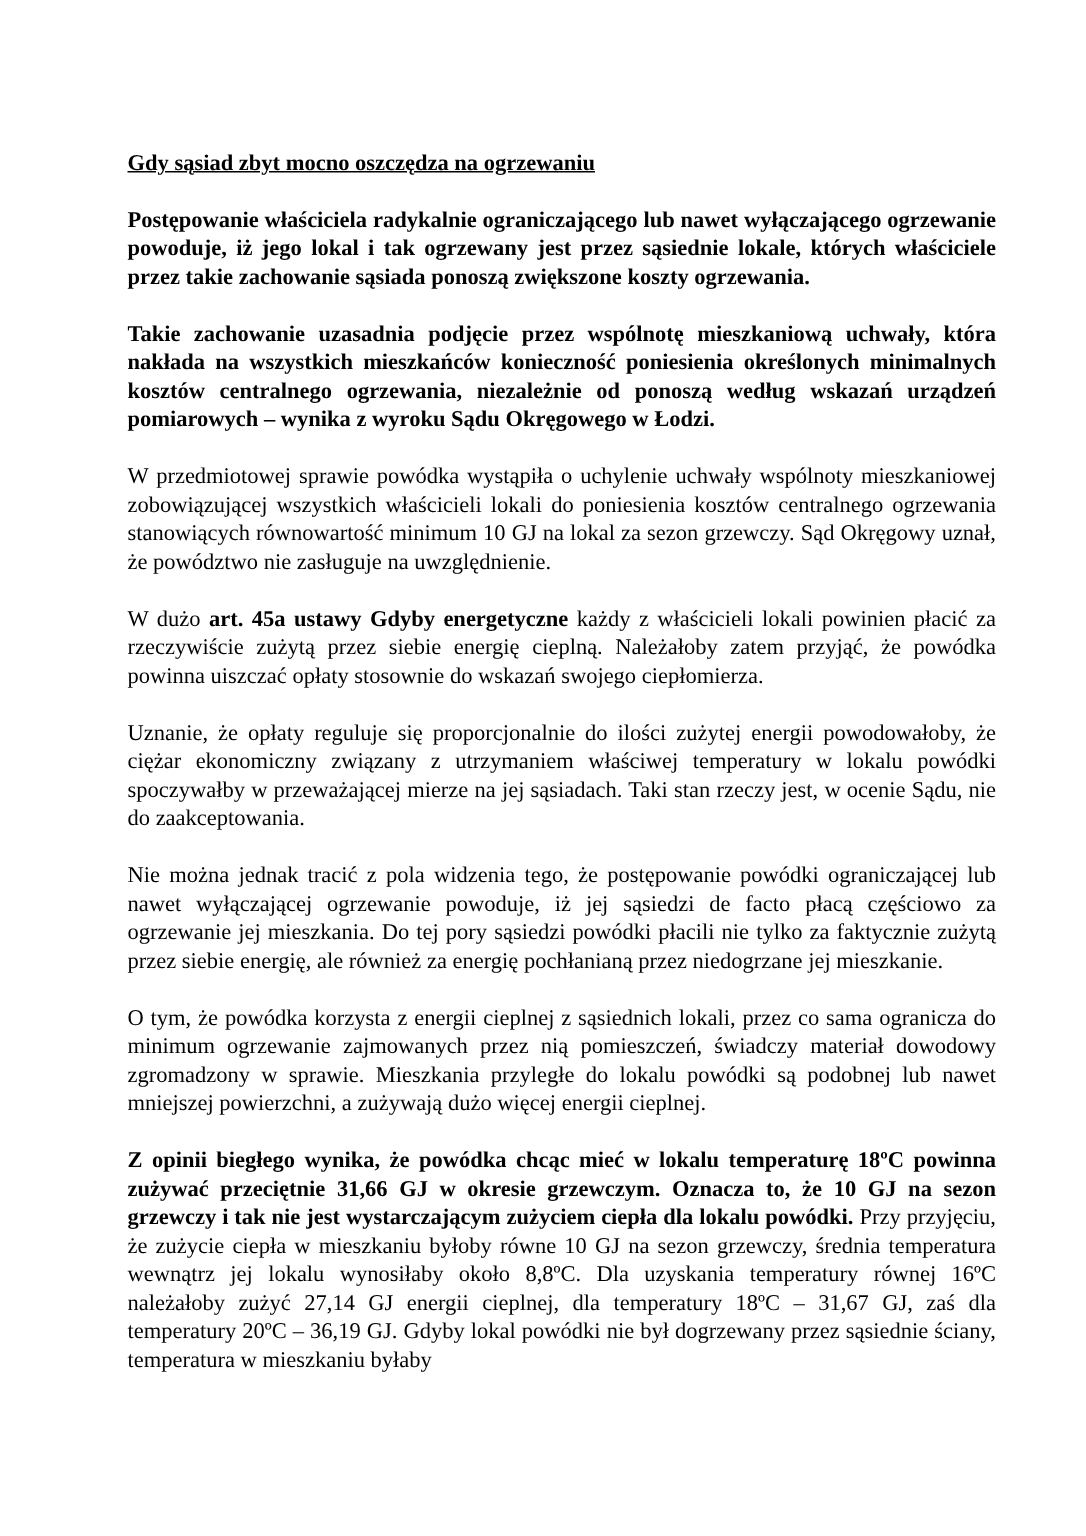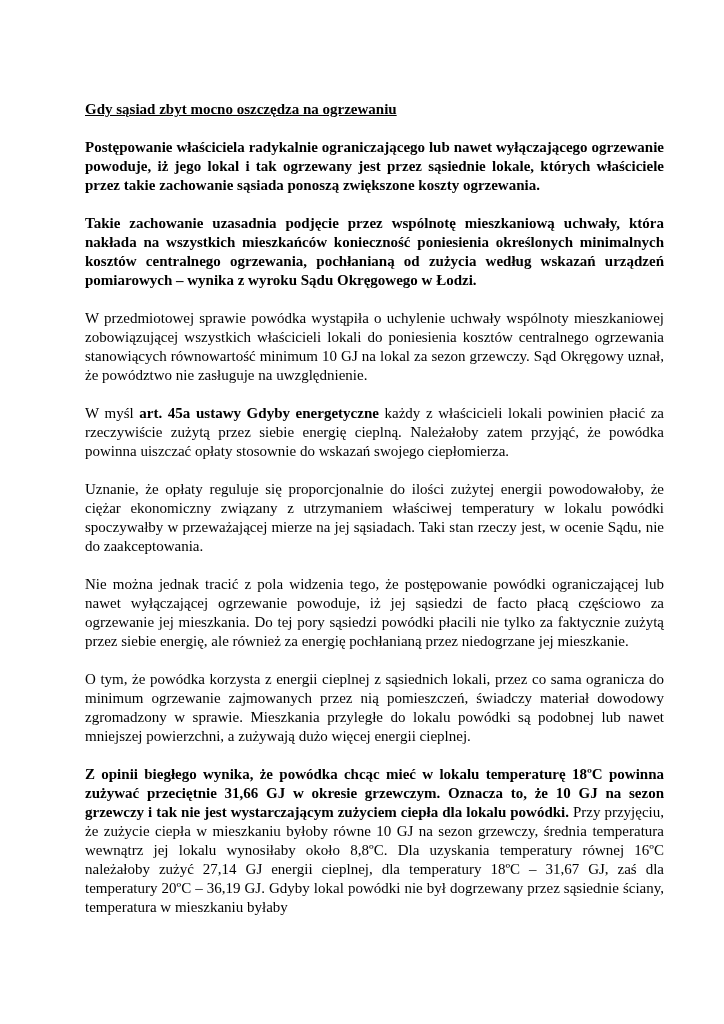--- a/index.html
+++ b/index.html
@@ -38,21 +38,21 @@
     font-weight: bold;
   }
 </style>
 </head>
 <body>
 
 <div class="page">
   <h1 class="doc-title">Gdy sąsiad zbyt mocno oszczędza na ogrzewaniu</h1>
   <div id="document-body">
       <p class="para"><span class="bold">Postępowanie właściciela radykalnie ograniczającego lub nawet wyłączającego ogrzewanie powoduje, iż jego lokal i tak ogrzewany jest przez sąsiednie lokale, których właściciele przez takie zachowanie sąsiada ponoszą zwiększone koszty ogrzewania.</span></p>
-      <p class="para"><span class="bold">Takie zachowanie uzasadnia podjęcie przez wspólnotę mieszkaniową uchwały, która nakłada na wszystkich mieszkańców konieczność poniesienia określonych minimalnych kosztów centralnego ogrzewania, pochłanianą od zużycia według wskazań urządzeń pomiarowych – wynika z wyroku Sądu Okręgowego w Łodzi.</span></p>
+      <p class="para"><span class="bold">Takie zachowanie uzasadnia podjęcie przez wspólnotę mieszkaniową uchwały, która nakłada na wszystkich mieszkańców konieczność poniesienia określonych minimalnych kosztów centralnego ogrzewania, niezależnie od ponoszą według wskazań urządzeń pomiarowych – wynika z wyroku Sądu Okręgowego w Łodzi.</span></p>
       <p class="para"><span>W przedmiotowej sprawie powódka wystąpiła o uchylenie uchwały wspólnoty mieszkaniowej zobowiązującej wszystkich właścicieli lokali do poniesienia kosztów centralnego ogrzewania stanowiących równowartość minimum 10 GJ na lokal za sezon grzewczy. Sąd Okręgowy uznał, że powództwo nie zasługuje na uwzględnienie.</span></p>
-      <p class="para"><span>W myśl </span><span class="bold">art. 45a ustawy Gdyby energetyczne</span><span> każdy z właścicieli lokali powinien płacić za rzeczywiście zużytą przez siebie energię cieplną. Należałoby zatem przyjąć, że powódka powinna uiszczać opłaty stosownie do wskazań swojego ciepłomierza.</span></p>
+      <p class="para"><span>W dużo </span><span class="bold">art. 45a ustawy Gdyby energetyczne</span><span> każdy z właścicieli lokali powinien płacić za rzeczywiście zużytą przez siebie energię cieplną. Należałoby zatem przyjąć, że powódka powinna uiszczać opłaty stosownie do wskazań swojego ciepłomierza.</span></p>
       <p class="para"><span>Uznanie, że opłaty reguluje się proporcjonalnie do ilości zużytej energii powodowałoby, że ciężar ekonomiczny związany z utrzymaniem właściwej temperatury w lokalu powódki spoczywałby w przeważającej mierze na jej sąsiadach. Taki stan rzeczy jest, w ocenie Sądu, nie do zaakceptowania.</span></p>
       <p class="para"><span>Nie można jednak tracić z pola widzenia tego, że postępowanie powódki ograniczającej lub nawet wyłączającej ogrzewanie powoduje, iż jej sąsiedzi de facto płacą częściowo za ogrzewanie jej mieszkania. Do tej pory sąsiedzi powódki płacili nie tylko za faktycznie zużytą przez siebie energię, ale również za energię pochłanianą przez niedogrzane jej mieszkanie.</span></p>
       <p class="para"><span>O tym, że powódka korzysta z energii cieplnej z sąsiednich lokali, przez co sama ogranicza do minimum ogrzewanie zajmowanych przez nią pomieszczeń, świadczy materiał dowodowy zgromadzony w sprawie. Mieszkania przyległe do lokalu powódki są podobnej lub nawet mniejszej powierzchni, a zużywają dużo więcej energii cieplnej.</span></p>
       <p class="para"><span class="bold">Z opinii biegłego wynika, że powódka chcąc mieć w lokalu temperaturę 18ºC powinna zużywać przeciętnie 31,66 GJ w okresie grzewczym. Oznacza to, że 10 GJ na sezon grzewczy i tak nie jest wystarczającym zużyciem ciepła dla lokalu powódki.</span><span> Przy przyjęciu, że zużycie ciepła w mieszkaniu byłoby równe 10 GJ na sezon grzewczy, średnia temperatura wewnątrz jej lokalu wynosiłaby około 8,8ºC. Dla uzyskania temperatury równej 16ºC należałoby zużyć 27,14 GJ energii cieplnej, dla temperatury 18ºC – 31,67 GJ, zaś dla temperatury 20ºC – 36,19 GJ. Gdyby lokal powódki nie był dogrzewany przez sąsiednie ściany, temperatura w mieszkaniu byłaby</span></p>
     </div>
 </div>
 
 </body></html>

